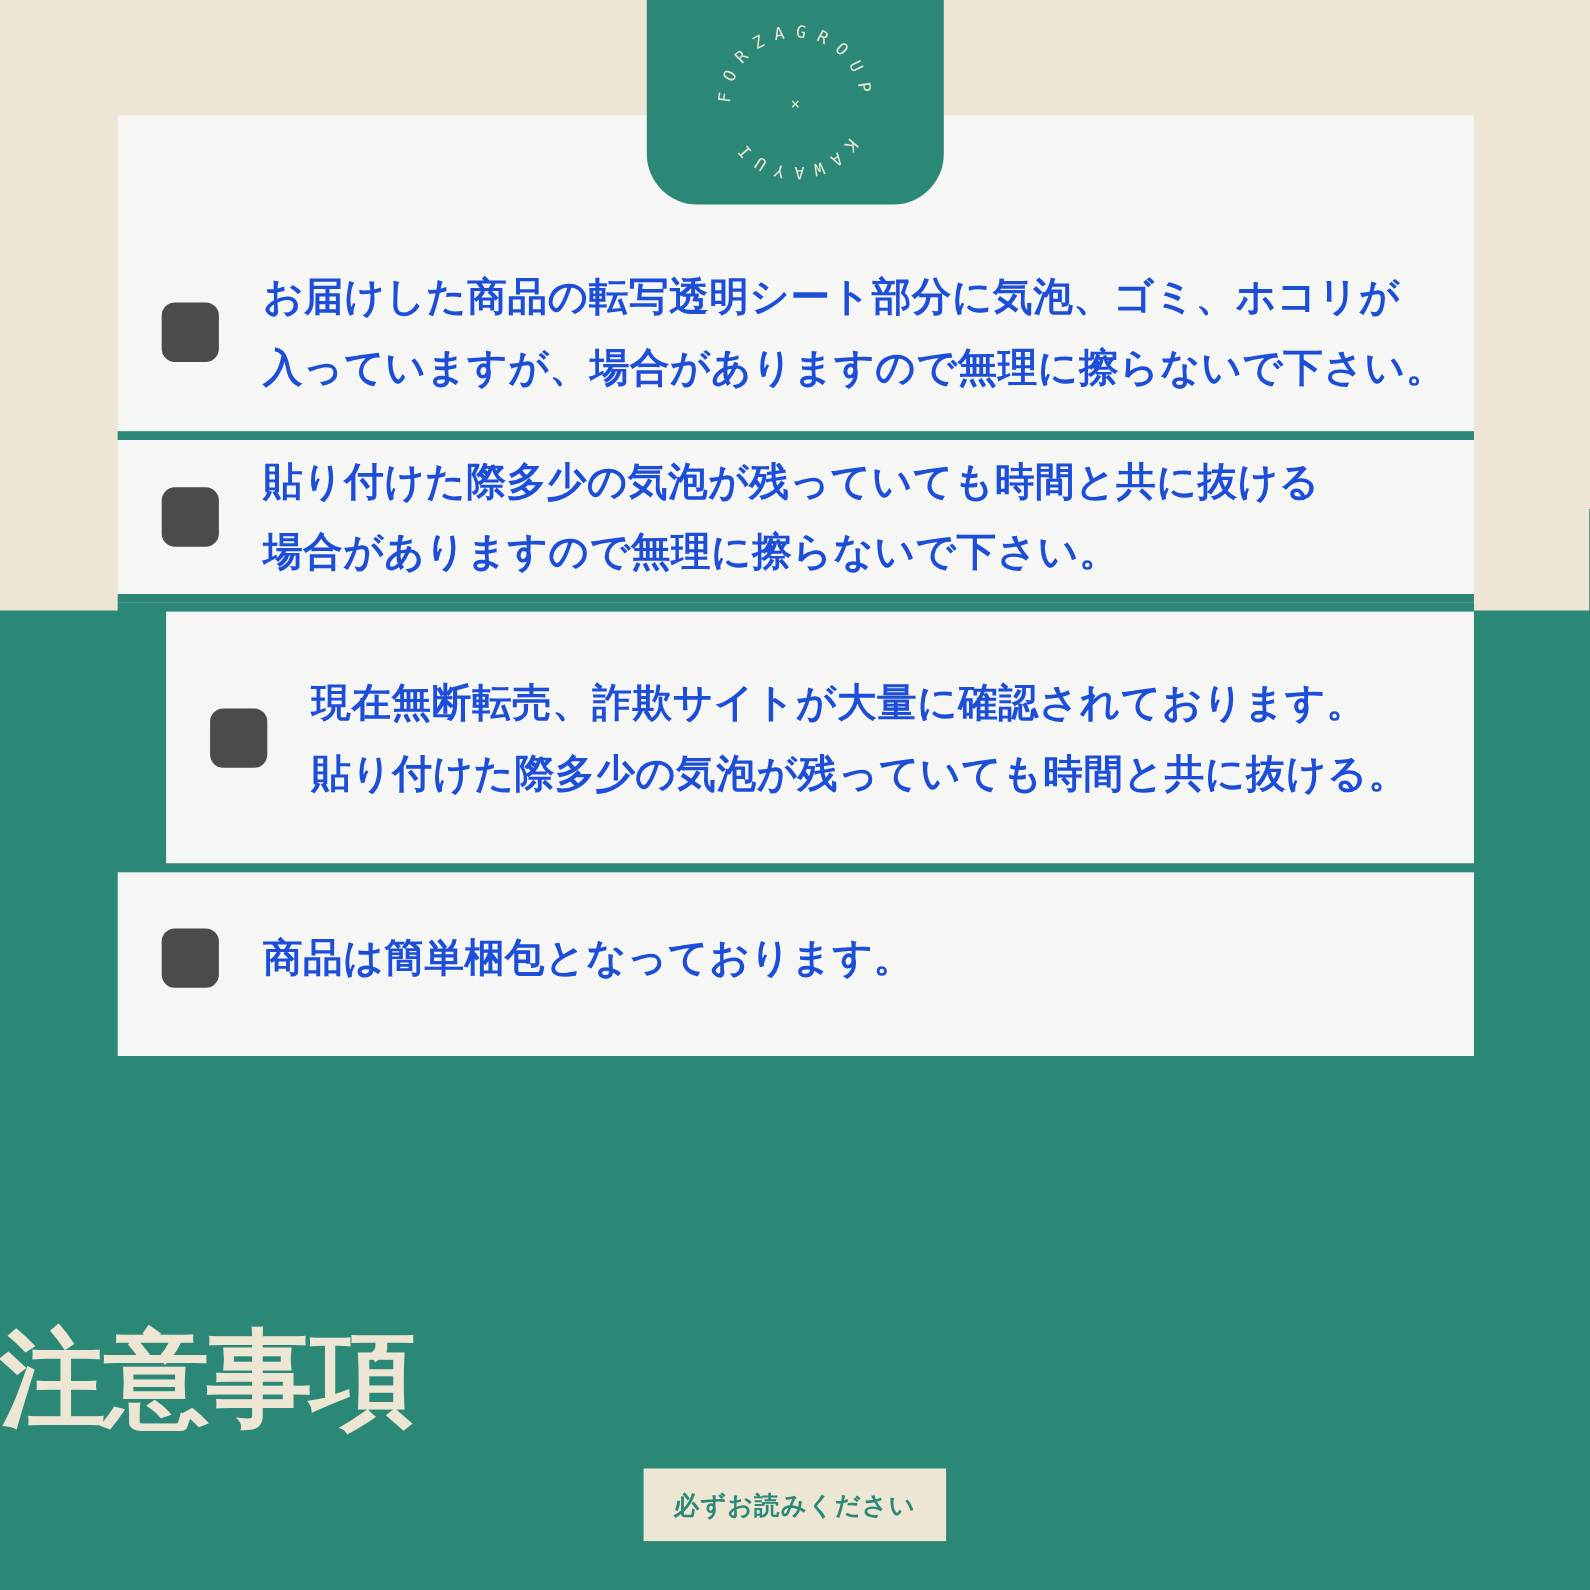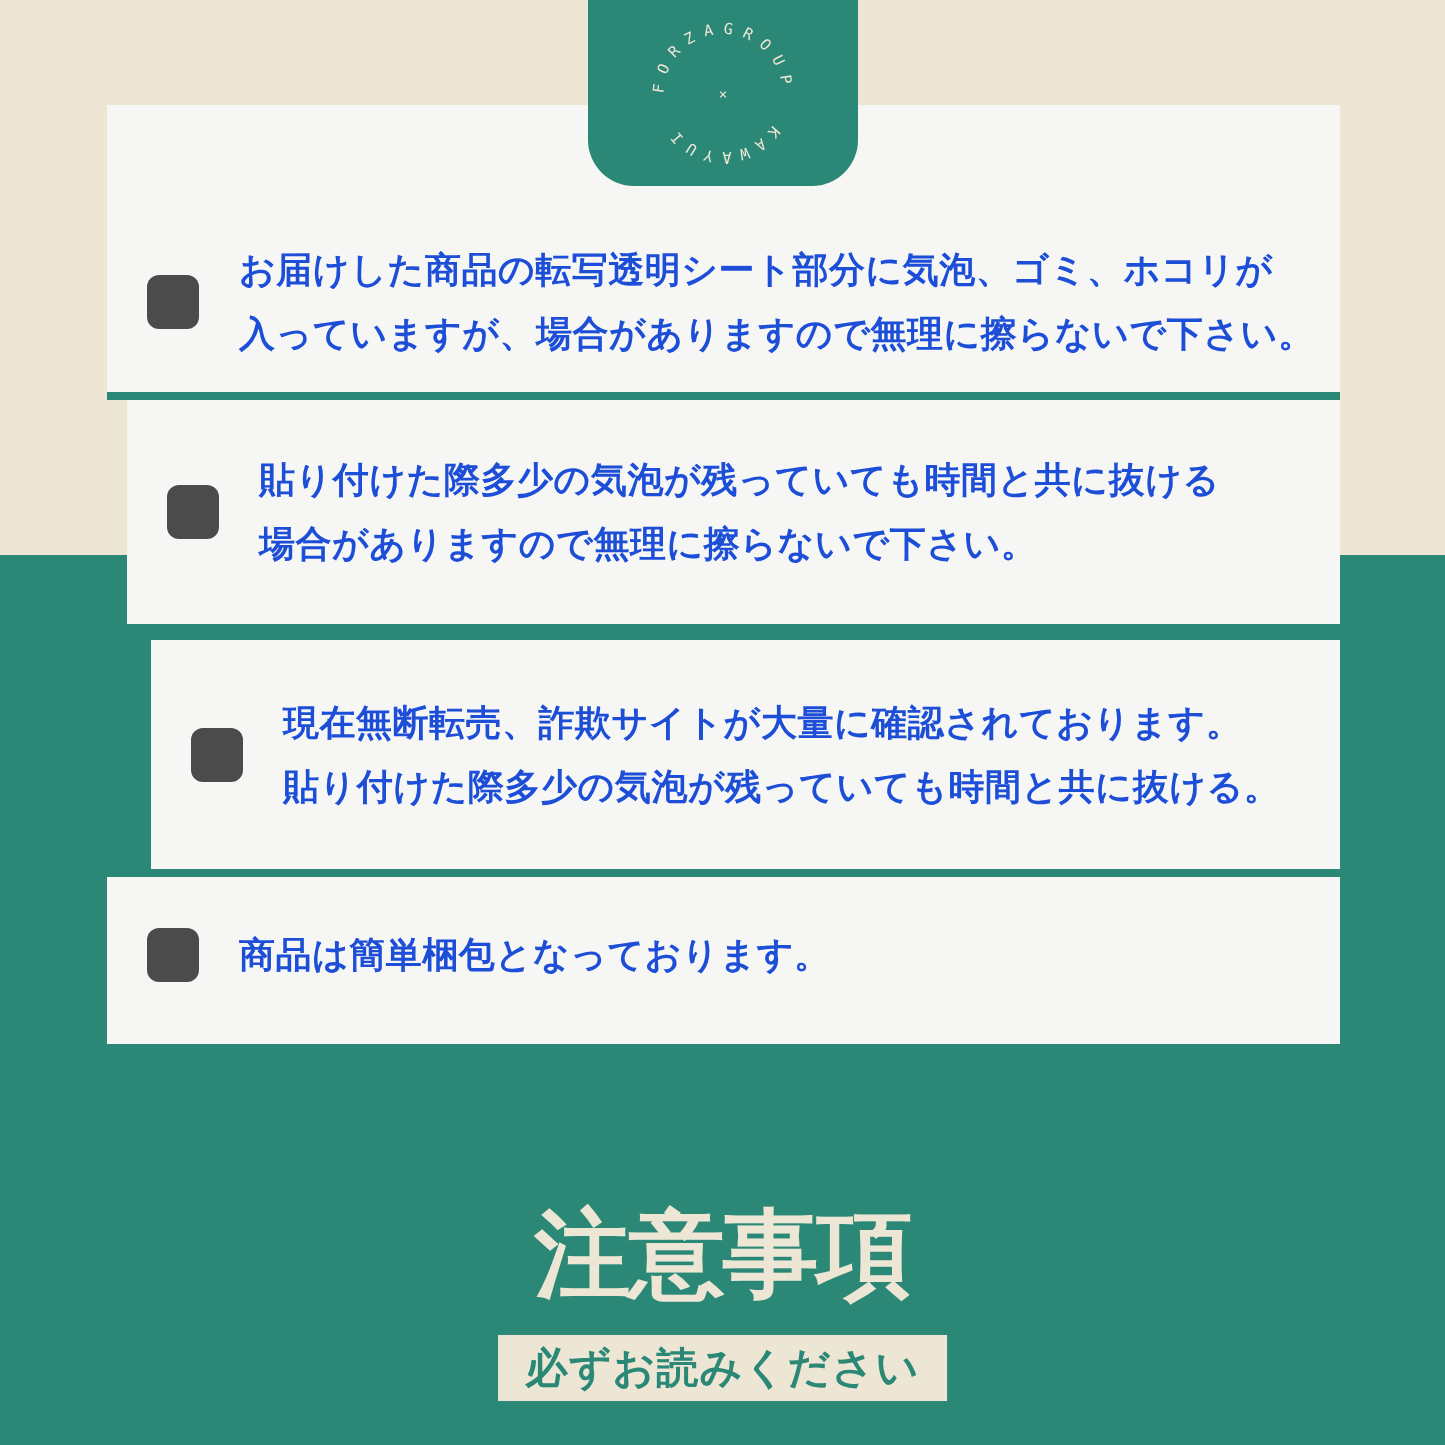--- a/index.html
+++ b/index.html
@@ -25,49 +25,49 @@
   .panel{
     position:absolute;left:107px;top:105px;width:1233px;
     z-index:2;
   }
   .card{
     background:#F6F6F4;
     display:flex;align-items:center;
     padding-left:40px;box-sizing:border-box;
   }
   .c1{height:287px;padding-top:107px;}
-  .c2{height:224px;margin-left:20px;}
+  .c2{height:140px;}
   .c3{height:199px;padding-top:14px;}
   .c4{height:229px;margin-left:44px;}
   .c5{height:167px;padding-bottom:12px;align-items:center;}
   .divider{height:8px;background:#2B8877;}
   .cb{
     width:52px;height:54px;border-radius:12px;
     background:#4B4B4B;margin-right:40px;flex:0 0 auto;
   }
   .txt{
     font-size:36px;font-weight:700;color:#1d4ed8;
     line-height:64px;letter-spacing:0.5px;
   }
   
   .footer-title{
     position:absolute;top:1206px;left:0;width:1445px;
-    text-align:center;
+    text-align:left;
     font-size:96px;font-weight:900;color:#EDE6D5;
     letter-spacing:-2px;line-height:1;
     z-index:2;
   }
   .footer-badge{
     position:absolute;top:1335px;left:50%;transform:translateX(-50%);
     height:66px;background:#EDE6D5;
     display:flex;align-items:center;padding:0 28px;
     z-index:2;
   }
   .footer-badge span{
-    font-size:42px;font-weight:700;color:#2B8877;letter-spacing:1px;
+    font-size:23px;font-weight:700;color:#2B8877;letter-spacing:1px;
     white-space:nowrap;
   }
 </style>
 </head>
 <body>
 
 <div class="bg-top"></div>
 
 <div class="brand-tab">
   <svg width="190" height="190" viewBox="0 0 200 200" xmlns="http://www.w3.org/2000/svg" xmlns:xlink="http://www.w3.org/1999/xlink">

